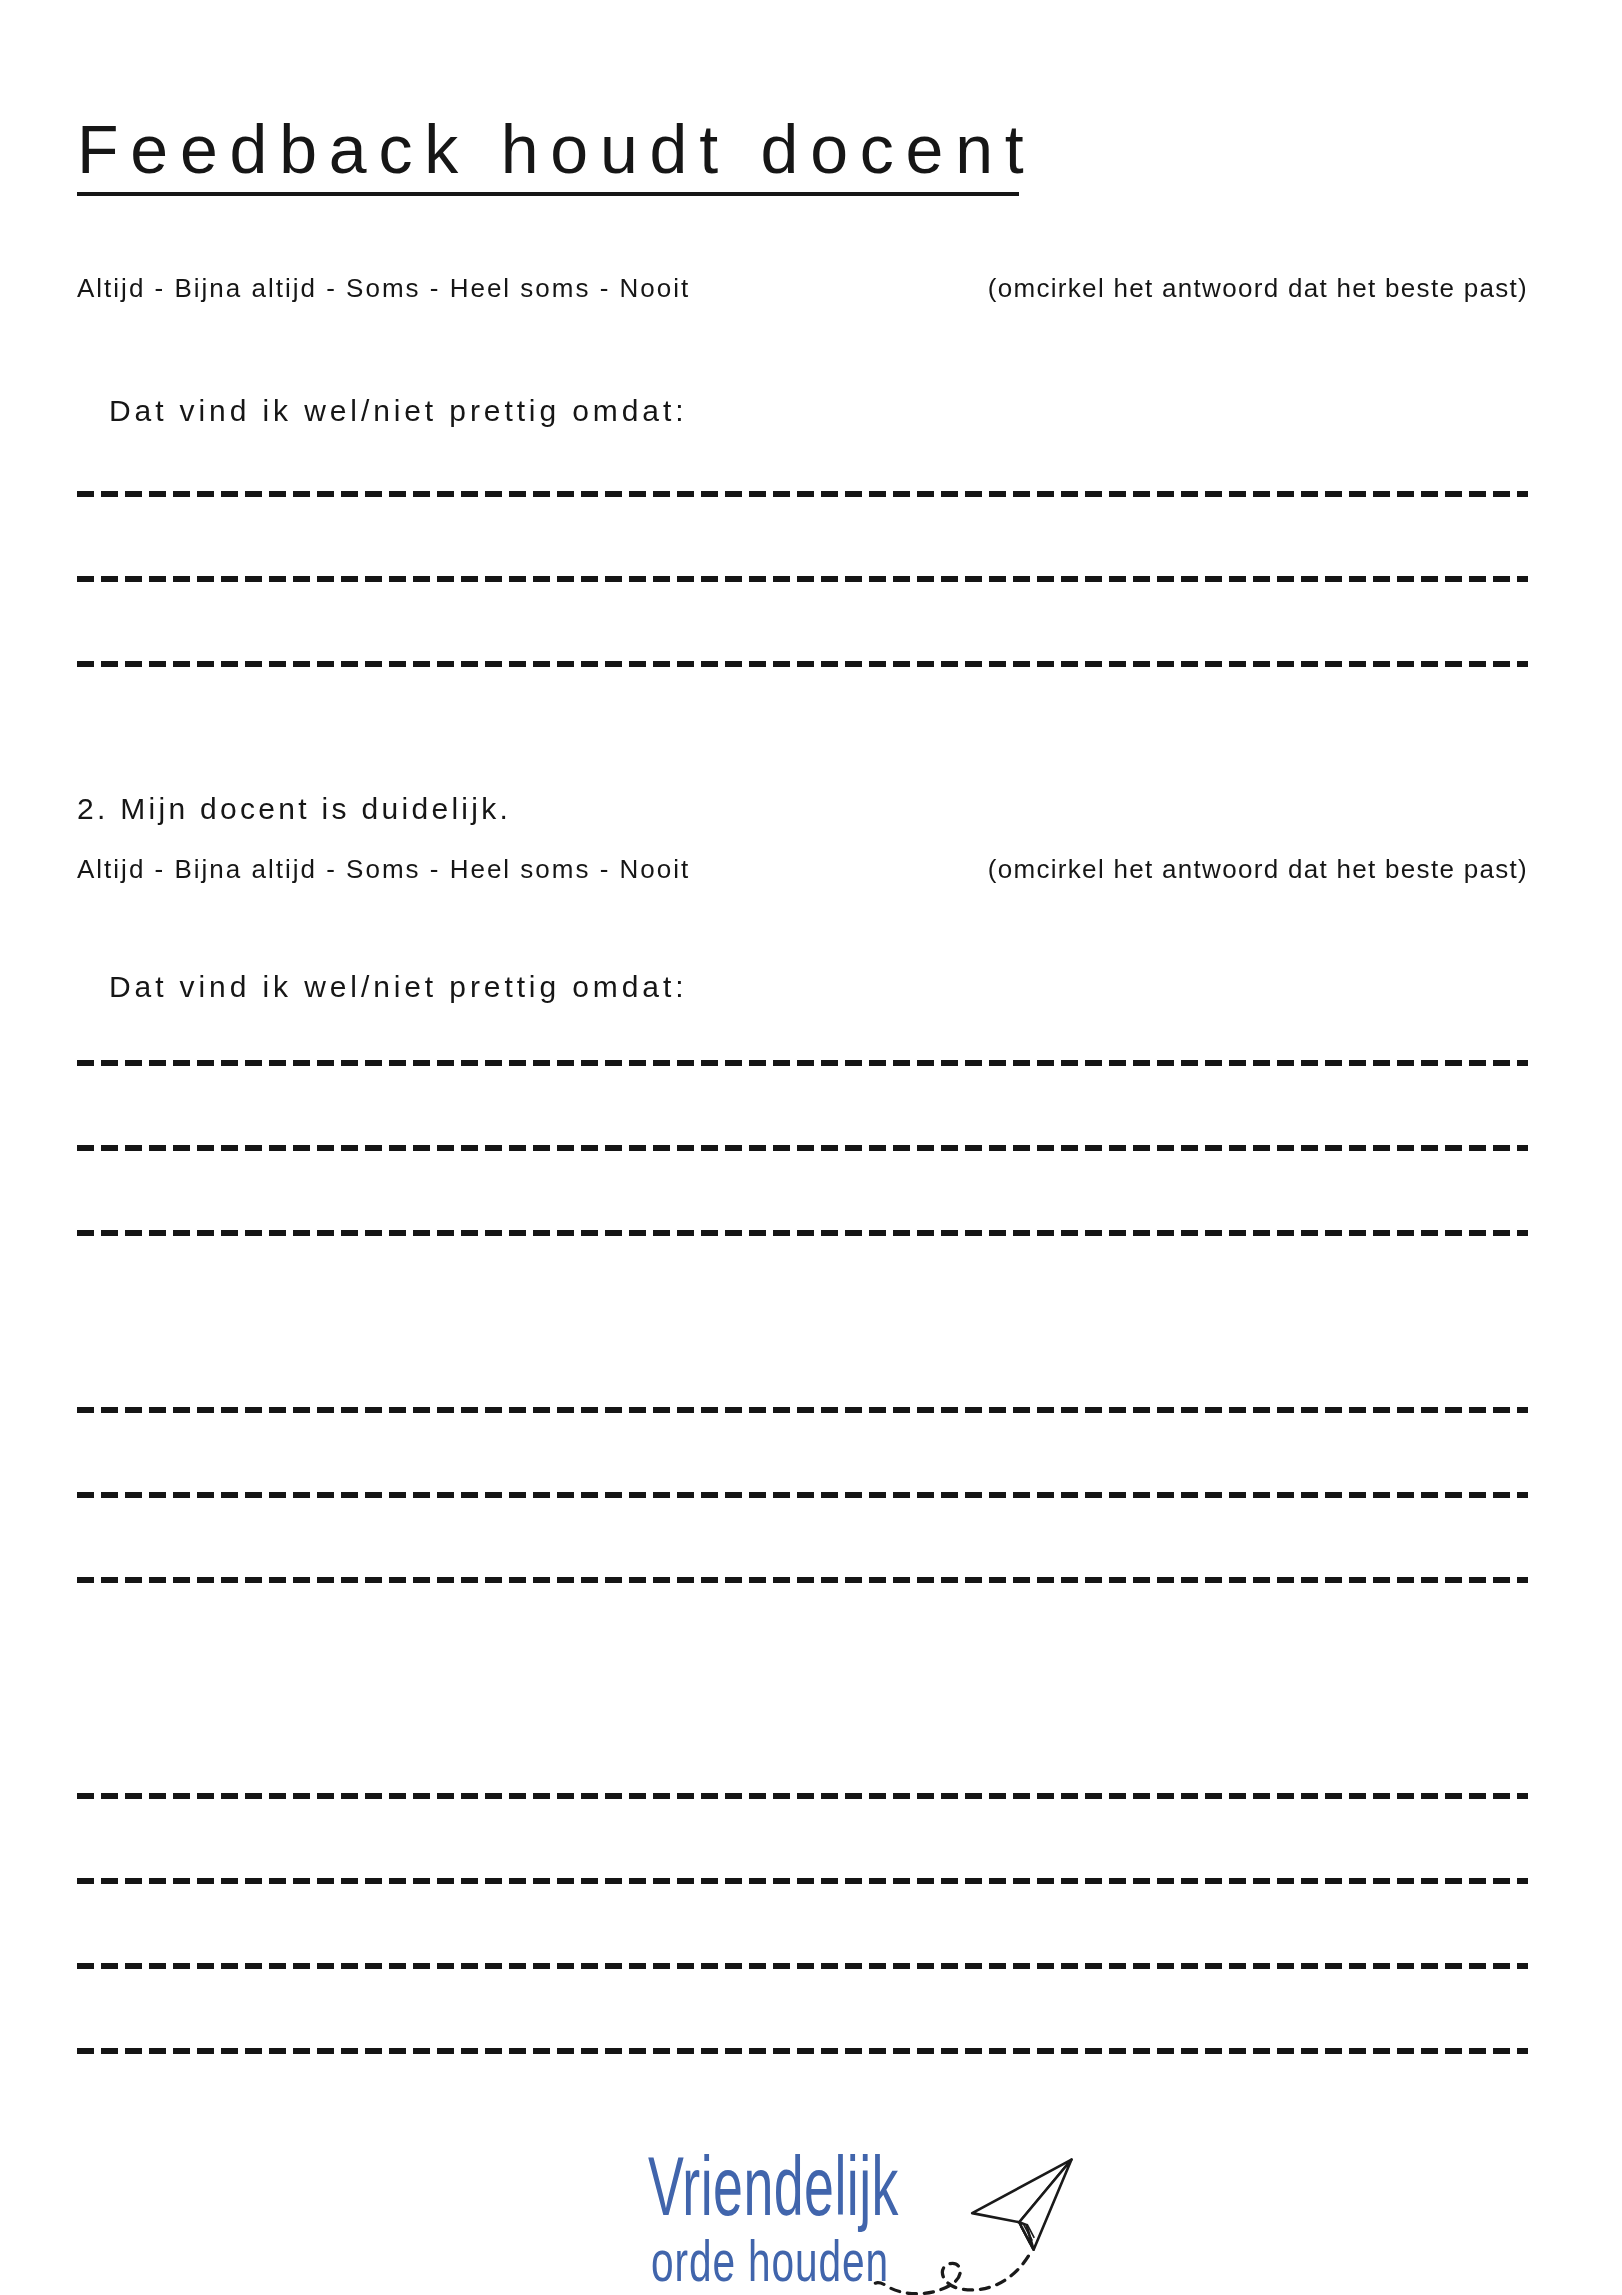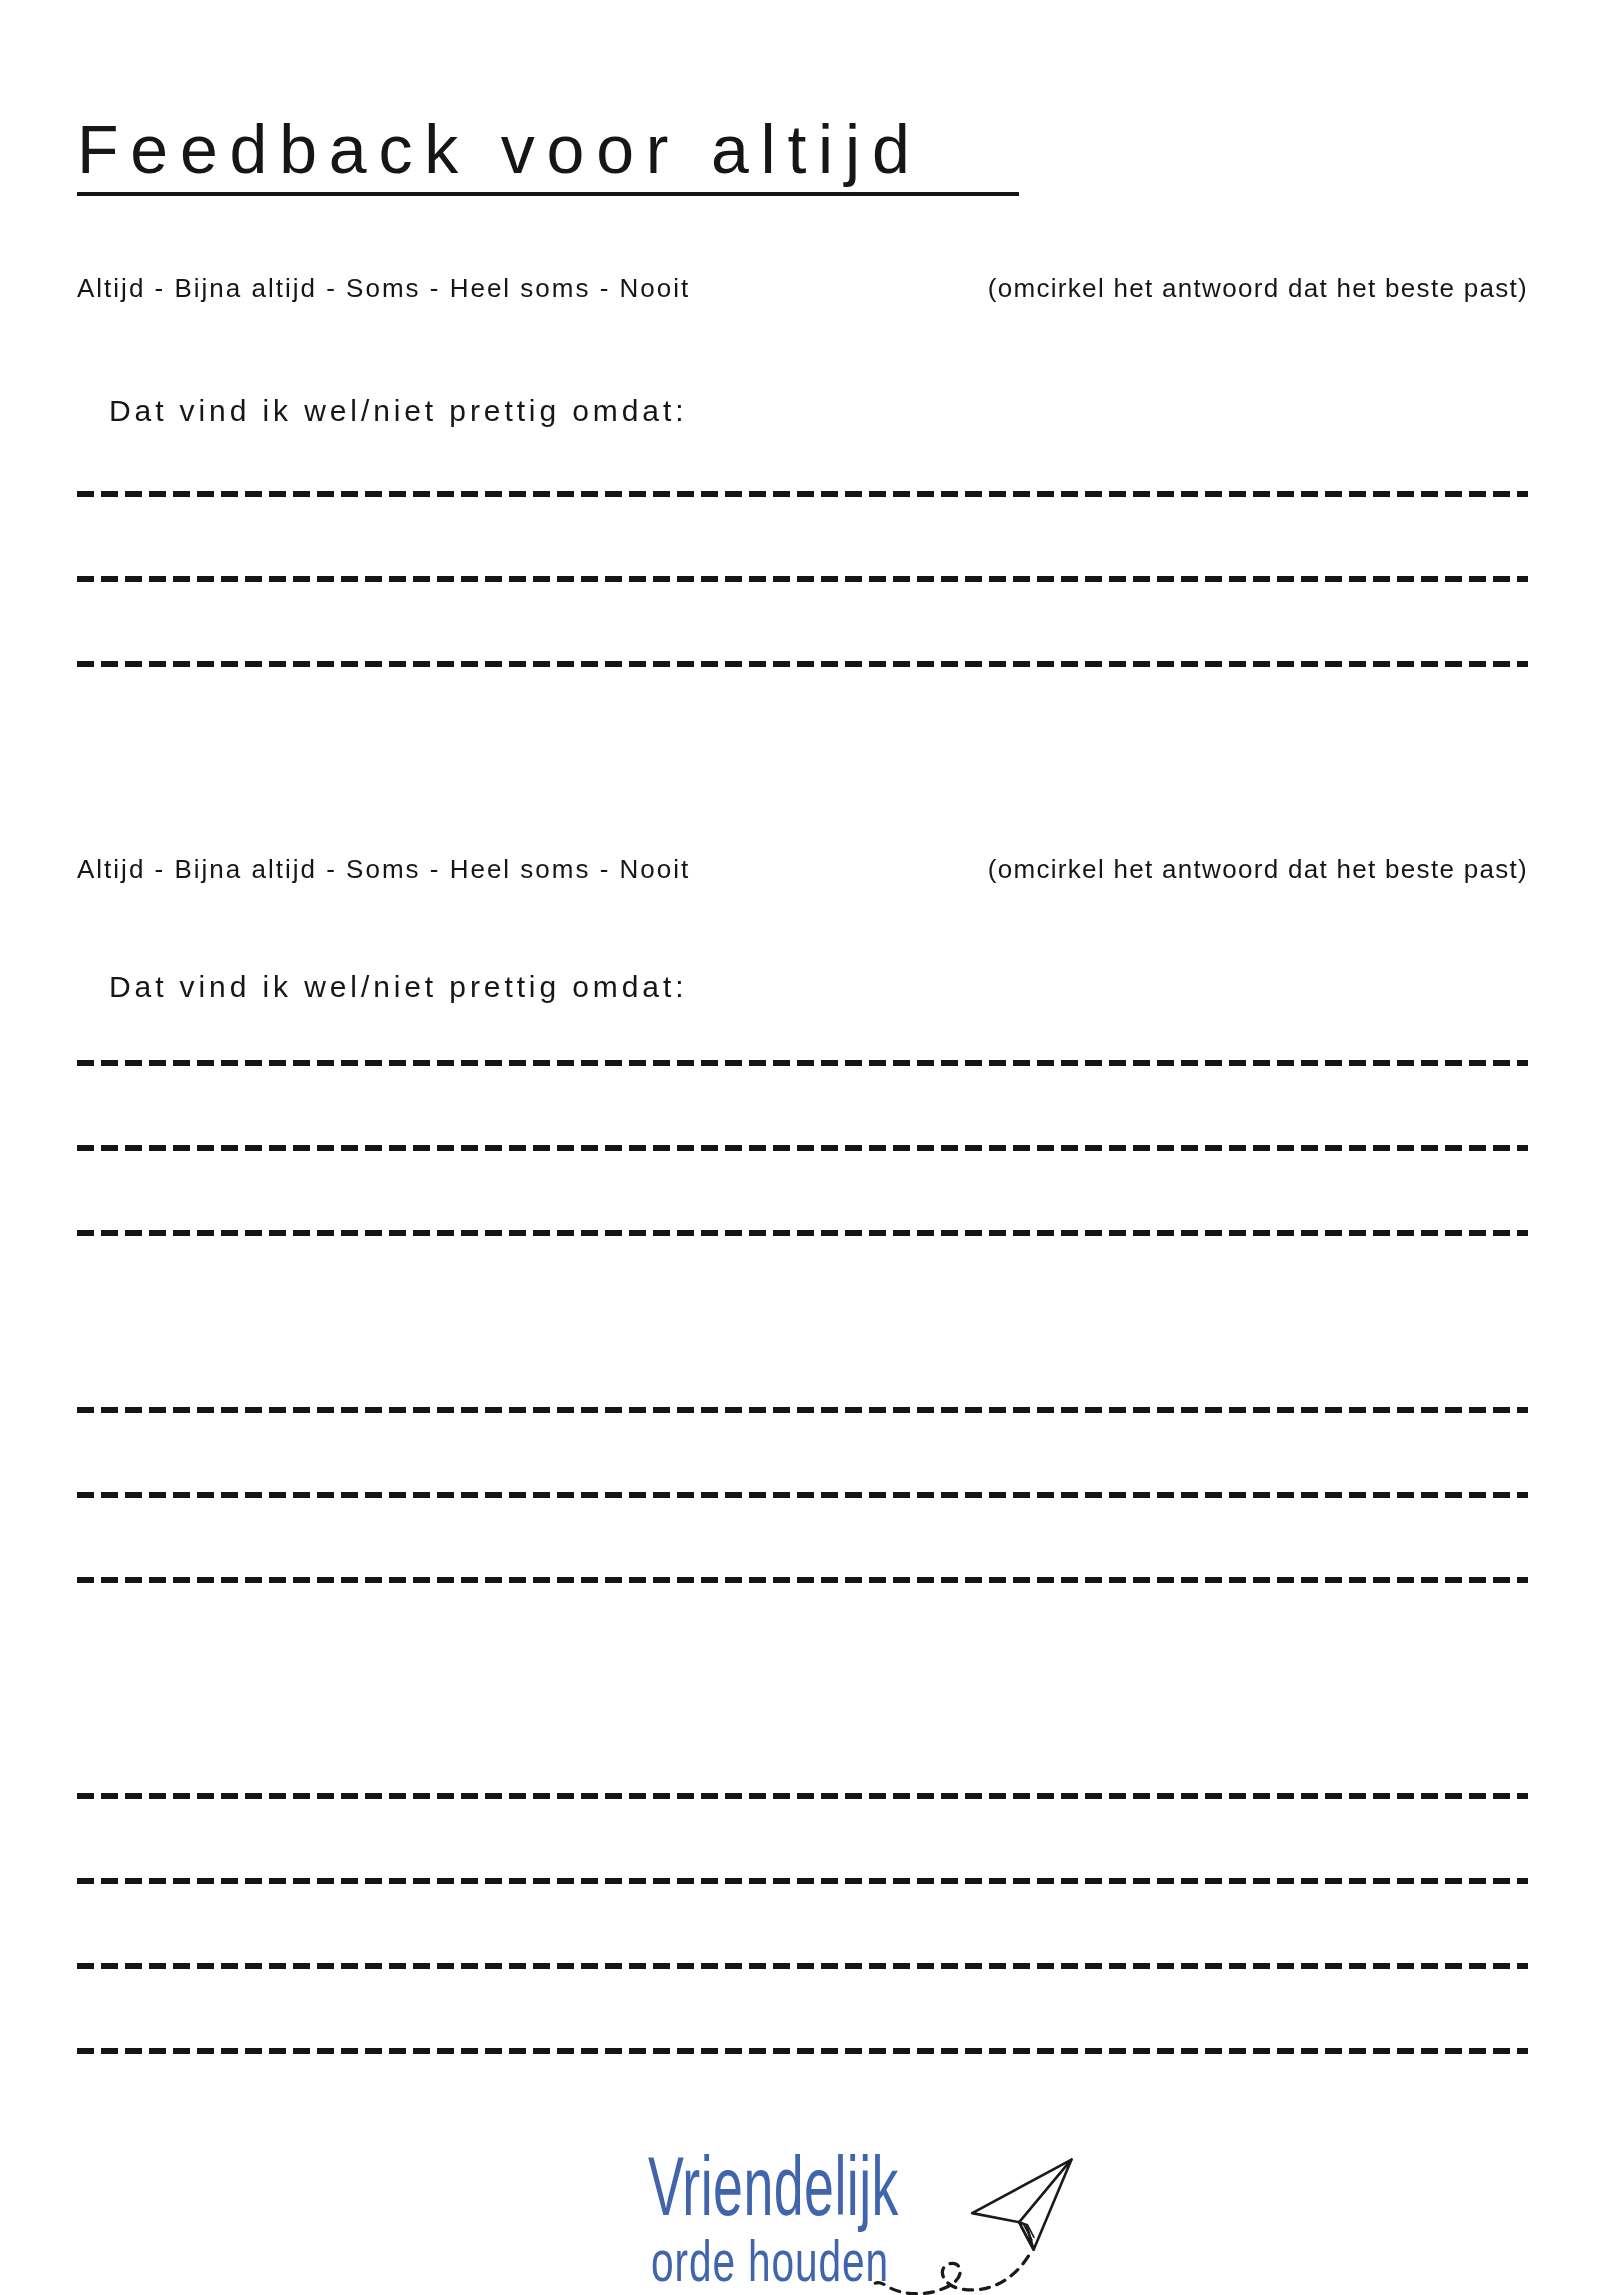--- a/index.html
+++ b/index.html
@@ -69,31 +69,32 @@
     white-space:nowrap;
     line-height:1;
   }
   .logo-svg{position:absolute;left:0;top:0;width:438px;height:147px;}
 </style>
 </head>
 <body>
 
 <div class="page">
 
-  <h1 class="abs page-title">Feedback voor altijd</h1>
+  <h1 class="abs page-title">Feedback houdt docent</h1>
 
   <div class="abs scale-row" style="top:273px">
     <span class="scale-options">Altijd - Bijna altijd - Soms - Heel soms - Nooit</span>
     <span class="scale-note">(omcirkel het antwoord dat het beste past)</span>
   </div>
   <p class="abs prompt" style="top:363px">Dat vind ik wel/niet prettig omdat:</p>
   <div class="abs wline" style="top:491px"></div>
   <div class="abs wline" style="top:576px"></div>
   <div class="abs wline" style="top:661px"></div>
 
+  <p class="abs q-label" style="top:761px">2. Mijn docent is duidelijk.</p>
   <div class="abs scale-row" style="top:854px">
     <span class="scale-options">Altijd - Bijna altijd - Soms - Heel soms - Nooit</span>
     <span class="scale-note">(omcirkel het antwoord dat het beste past)</span>
   </div>
   <p class="abs prompt" style="top:939px">Dat vind ik wel/niet prettig omdat:</p>
   <div class="abs wline" style="top:1060px"></div>
   <div class="abs wline" style="top:1145px"></div>
   <div class="abs wline" style="top:1230px"></div>
 
   <div class="abs wline" style="top:1407px"></div>

